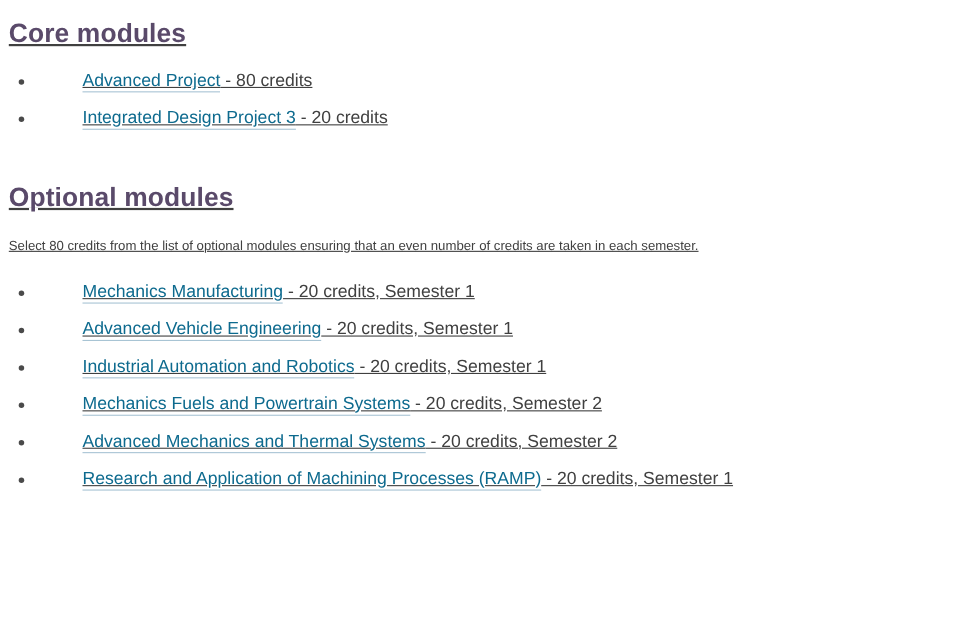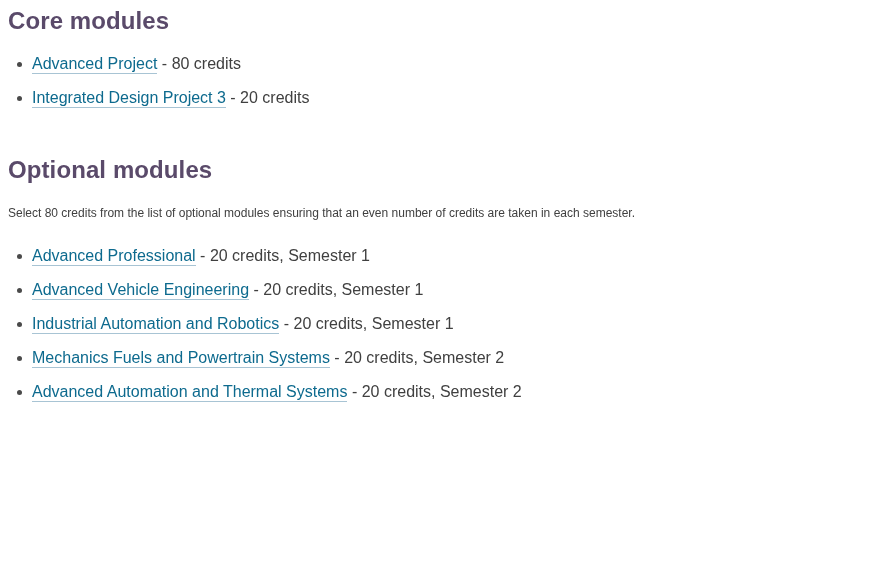--- a/index.html
+++ b/index.html
@@ -11,22 +11,23 @@
   body {
     width: 879px;
     height: 563px;
     overflow: hidden;
     font-family: "Liberation Sans", sans-serif;
     color: #404040;
     -webkit-font-smoothing: antialiased;
   }
 
   .page {
-    padding: 2px 8px;
+    padding: 12px 8px;
     box-sizing: border-box;
+    text-decoration: underline;
   }
 
   h2.section-heading {
     font-size: 24px;
     font-weight: bold;
     color: #5a4a6a;
     margin: 0;
     padding: 0;
     line-height: 1.18;
     letter-spacing: 0.1px;
@@ -57,20 +58,21 @@
     height: 5px;
     border-radius: 50%;
     background: #4a4a4a;
   }
 
   a.module-link {
     color: #0d6a8e;
     text-decoration: none;
     border-bottom: 1px solid #a8c4d4;
     padding-bottom: 1px;
+    margin-left: 43px;
   }
 
   .detail-text {
     color: #404040;
   }
 
   #core-list { margin-top: 12px; }
 
   #optional-heading-wrap { margin-top: 41px; }
 
@@ -110,33 +112,37 @@
     <h2 class="section-heading">Optional modules</h2>
   </div>
 
   <div id="intro-wrap">
     <p class="intro-paragraph">Select 80 credits from the list of optional modules ensuring that an even number of credits are taken in each semester.</p>
   </div>
 
   <ul class="module-list" id="optional-list">
     <li>
       <span class="bullet"></span>
-      <a class="module-link" href="#">Advanced Professional</a><span class="detail-text"> - 20 credits, Semester 1</span>
+      <a class="module-link" href="#">Mechanics Manufacturing</a><span class="detail-text"> - 20 credits, Semester 1</span>
     </li>
     <li>
       <span class="bullet"></span>
       <a class="module-link" href="#">Advanced Vehicle Engineering</a><span class="detail-text"> - 20 credits, Semester 1</span>
     </li>
     <li>
       <span class="bullet"></span>
       <a class="module-link" href="#">Industrial Automation and Robotics</a><span class="detail-text"> - 20 credits, Semester 1</span>
     </li>
     <li>
       <span class="bullet"></span>
       <a class="module-link" href="#">Mechanics Fuels and Powertrain Systems</a><span class="detail-text"> - 20 credits, Semester 2</span>
     </li>
     <li>
       <span class="bullet"></span>
-      <a class="module-link" href="#">Advanced Automation and Thermal Systems</a><span class="detail-text"> - 20 credits, Semester 2</span>
+      <a class="module-link" href="#">Advanced Mechanics and Thermal Systems</a><span class="detail-text"> - 20 credits, Semester 2</span>
+    </li>
+    <li>
+      <span class="bullet"></span>
+      <a class="module-link" href="#">Research and Application of Machining Processes (RAMP)</a><span class="detail-text"> - 20 credits, Semester 1</span>
     </li>
   </ul>
 
 </div>
 
 </body></html>

